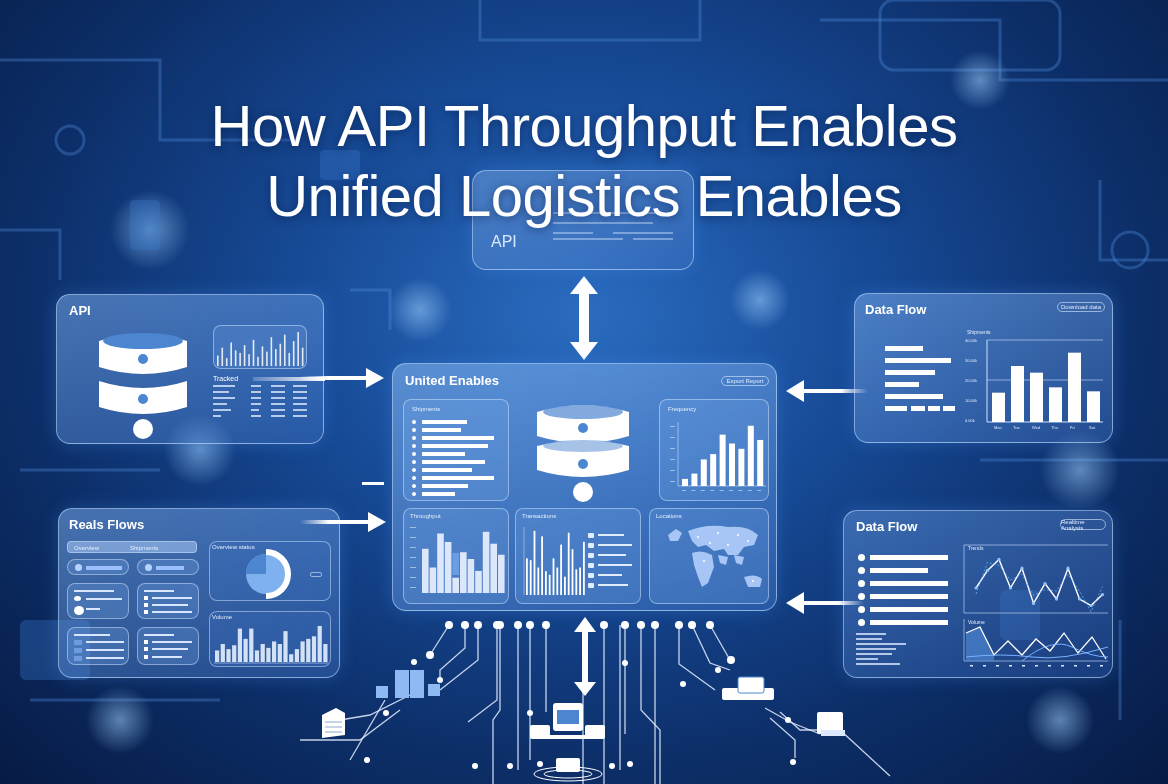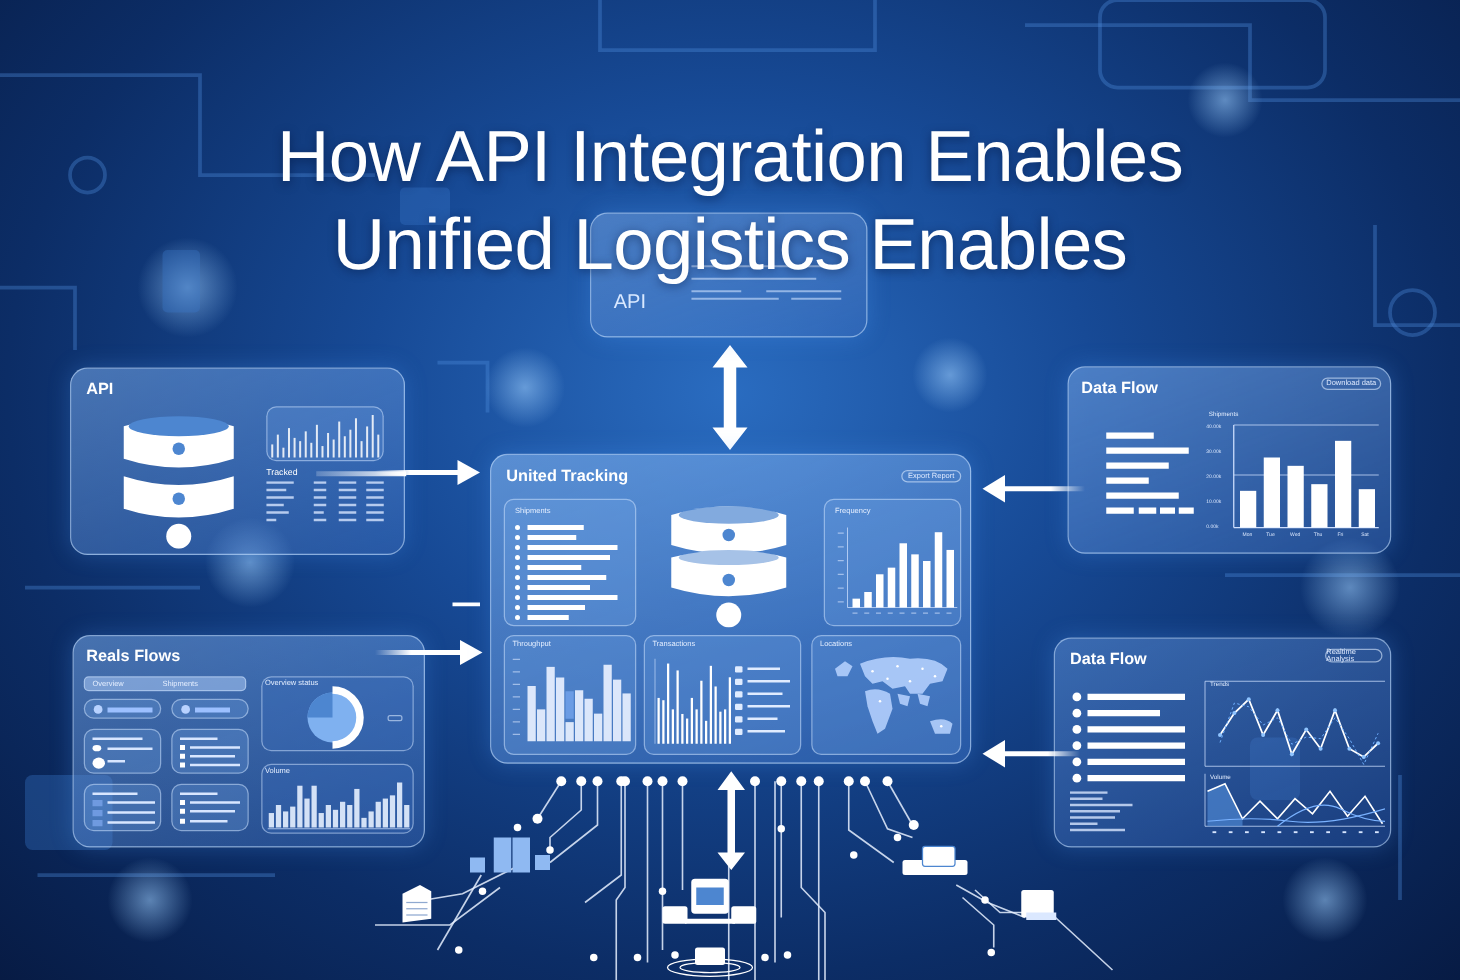--- a/index.html
+++ b/index.html
@@ -54,21 +54,21 @@
       <circle cx="1060" cy="720" r="34"></circle>
   </g>
   <g fill="#3a78cc" fill-opacity=".35">
     <rect x="130" y="200" width="30" height="50" rx="4"></rect>
       <rect x="20" y="620" width="70" height="60" rx="6"></rect>
     <rect x="1000" y="590" width="40" height="50" rx="6"></rect>
       <rect x="320" y="150" width="40" height="30" rx="4"></rect>
   </g>
 </svg>
 
-<div class="title" style="top:92px">How API Integration Enables</div>
+<div class="title" style="top:92px">How API Throughput Enables</div>
 <div class="title" style="top:162px">Unified Logistics Enables</div>
 
 <div class="panel" style="left:472px;top:170px;width:222px;height:100px;z-index:1;background:linear-gradient(160deg,rgba(130,175,235,.45),rgba(70,120,200,.35))">
   <div class="ptitle" style="left:18px;top:62px;font-size:16px;font-weight:400;color:#d8e8ff">API</div>
   <svg style="position:absolute;left:80px;top:38px" width="130" height="40">
     <g stroke="#d0e2ff" stroke-opacity=".6" stroke-width="1.5">
       <line x1="0" y1="4" x2="110" y2="4"></line>
         <line x1="0" y1="14" x2="100" y2="14"></line>
       <line x1="0" y1="24" x2="40" y2="24"></line>
         <line x1="60" y1="24" x2="120" y2="24"></line>
@@ -244,21 +244,21 @@
   </div>
 </div>
 
 <svg class="arrow" style="left:300px;top:510px" width="88" height="24">
   <rect x="0" y="10" width="72" height="4" fill="url(#fadeL)"></rect>
   <path d="M68 2 L86 12 L68 22 Z" fill="#fff"></path>
 </svg>
 <div style="position:absolute;left:362px;top:482px;width:22px;height:3px;background:#fff"></div>
 
 <div class="panel" style="left:392px;top:363px;width:385px;height:248px;background:linear-gradient(160deg,rgba(130,180,240,.6),rgba(60,115,200,.5))">
-  <div class="ptitle" style="left:12px;top:9px;font-size:13px">United Tracking</div>
+  <div class="ptitle" style="left:12px;top:9px;font-size:13px">United Enables</div>
   <div class="pill" style="left:328px;top:12px;width:48px;height:10px">Export Report</div>
   <div class="sub" style="left:10px;top:35px;width:106px;height:102px">
     <span class="lbl" style="left:8px;top:6px">Shipments</span>
     <div id="centerList">
         <div class="dot" style="left: 8px; top: 20px; width: 4px; height: 4px;"></div>
         <div class="hbar" style="left: 18px; top: 20px; width: 44.64px; height: 4px;"></div>
         <div class="dot" style="left: 8px; top: 28px; width: 4px; height: 4px;"></div>
         <div class="hbar" style="left: 18px; top: 28px; width: 38.88px; height: 4px;"></div>
         <div class="dot" style="left: 8px; top: 36px; width: 4px; height: 4px;"></div>
         <div class="hbar" style="left: 18px; top: 36px; width: 72px; height: 4px;"></div>

